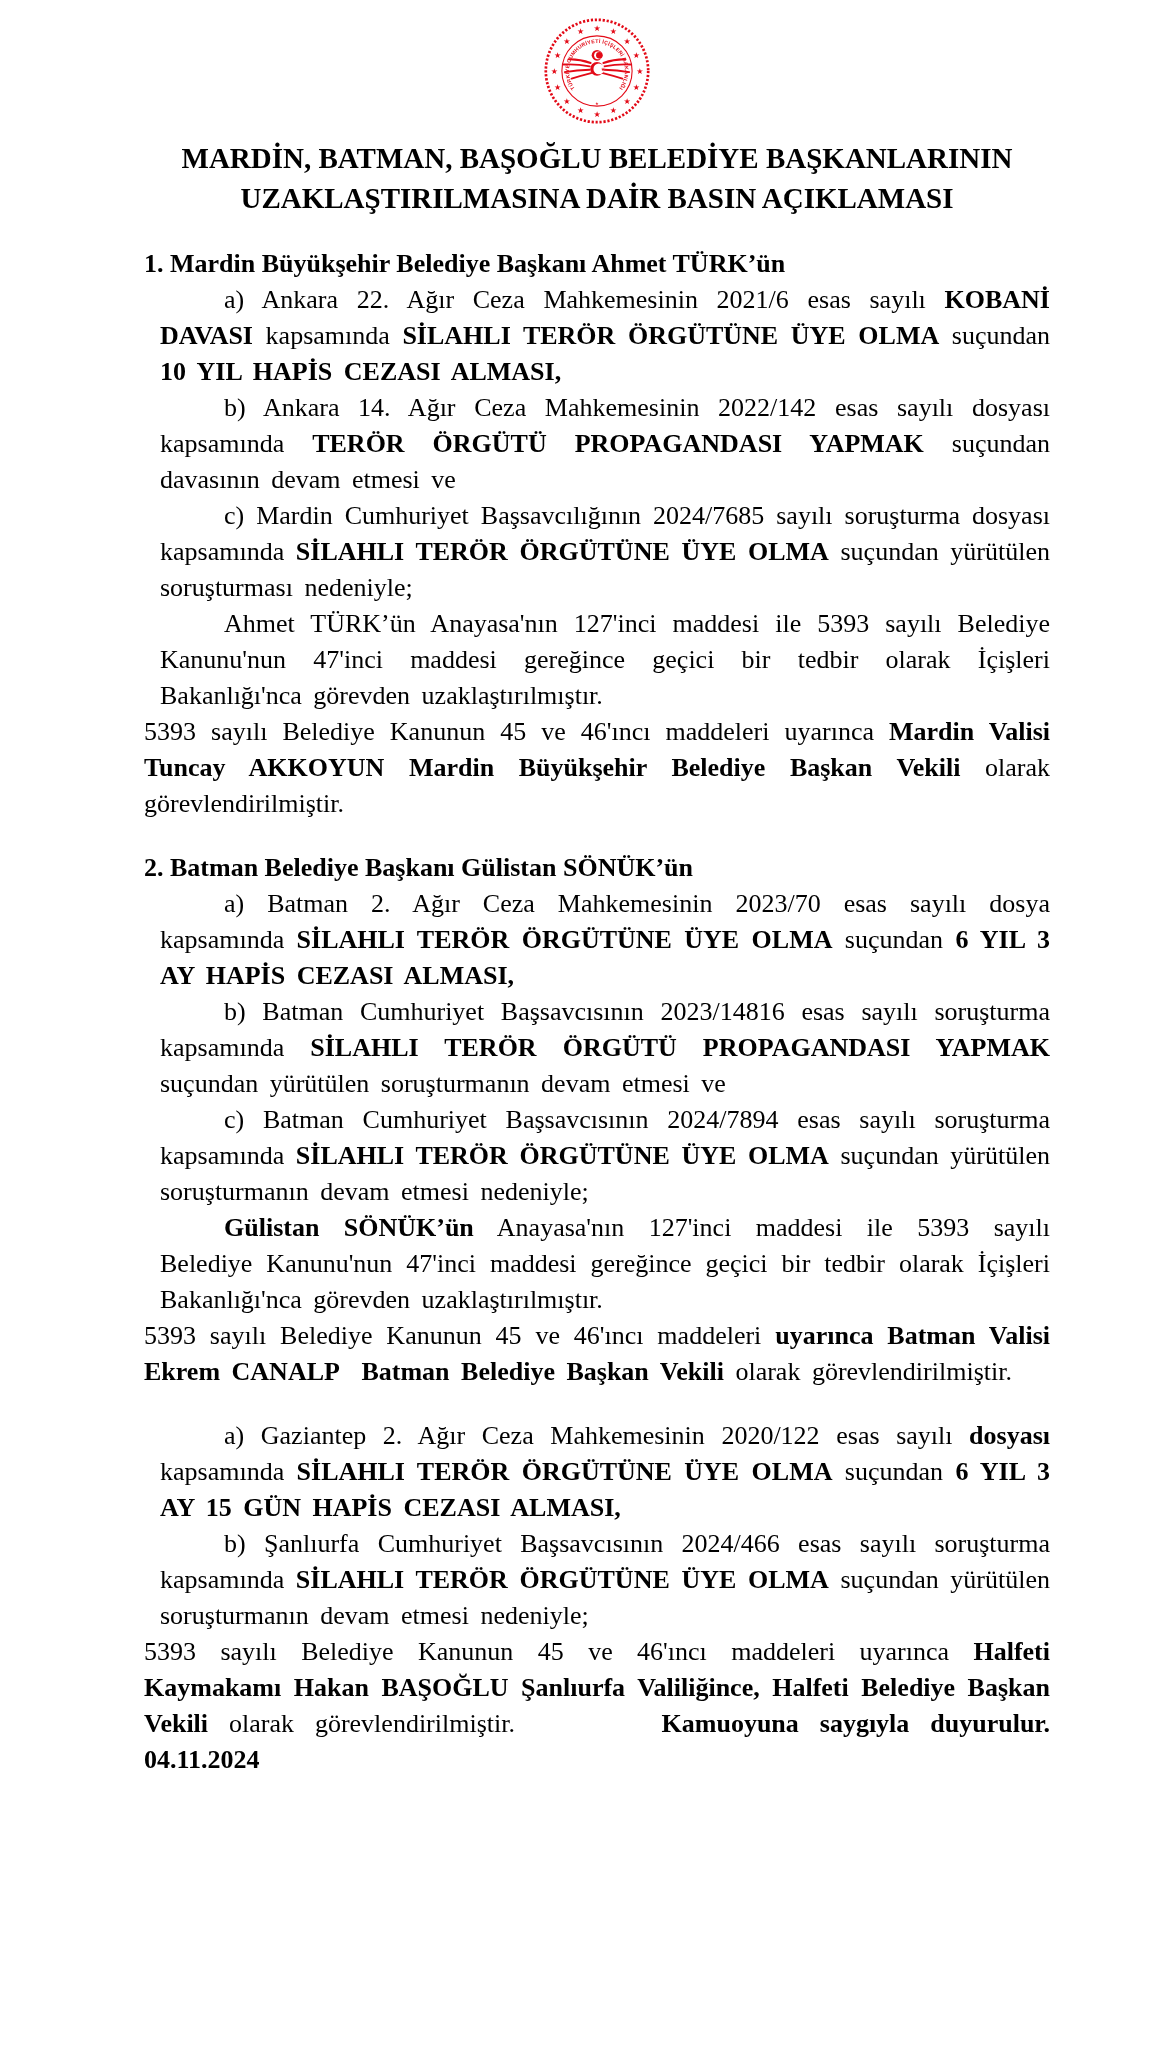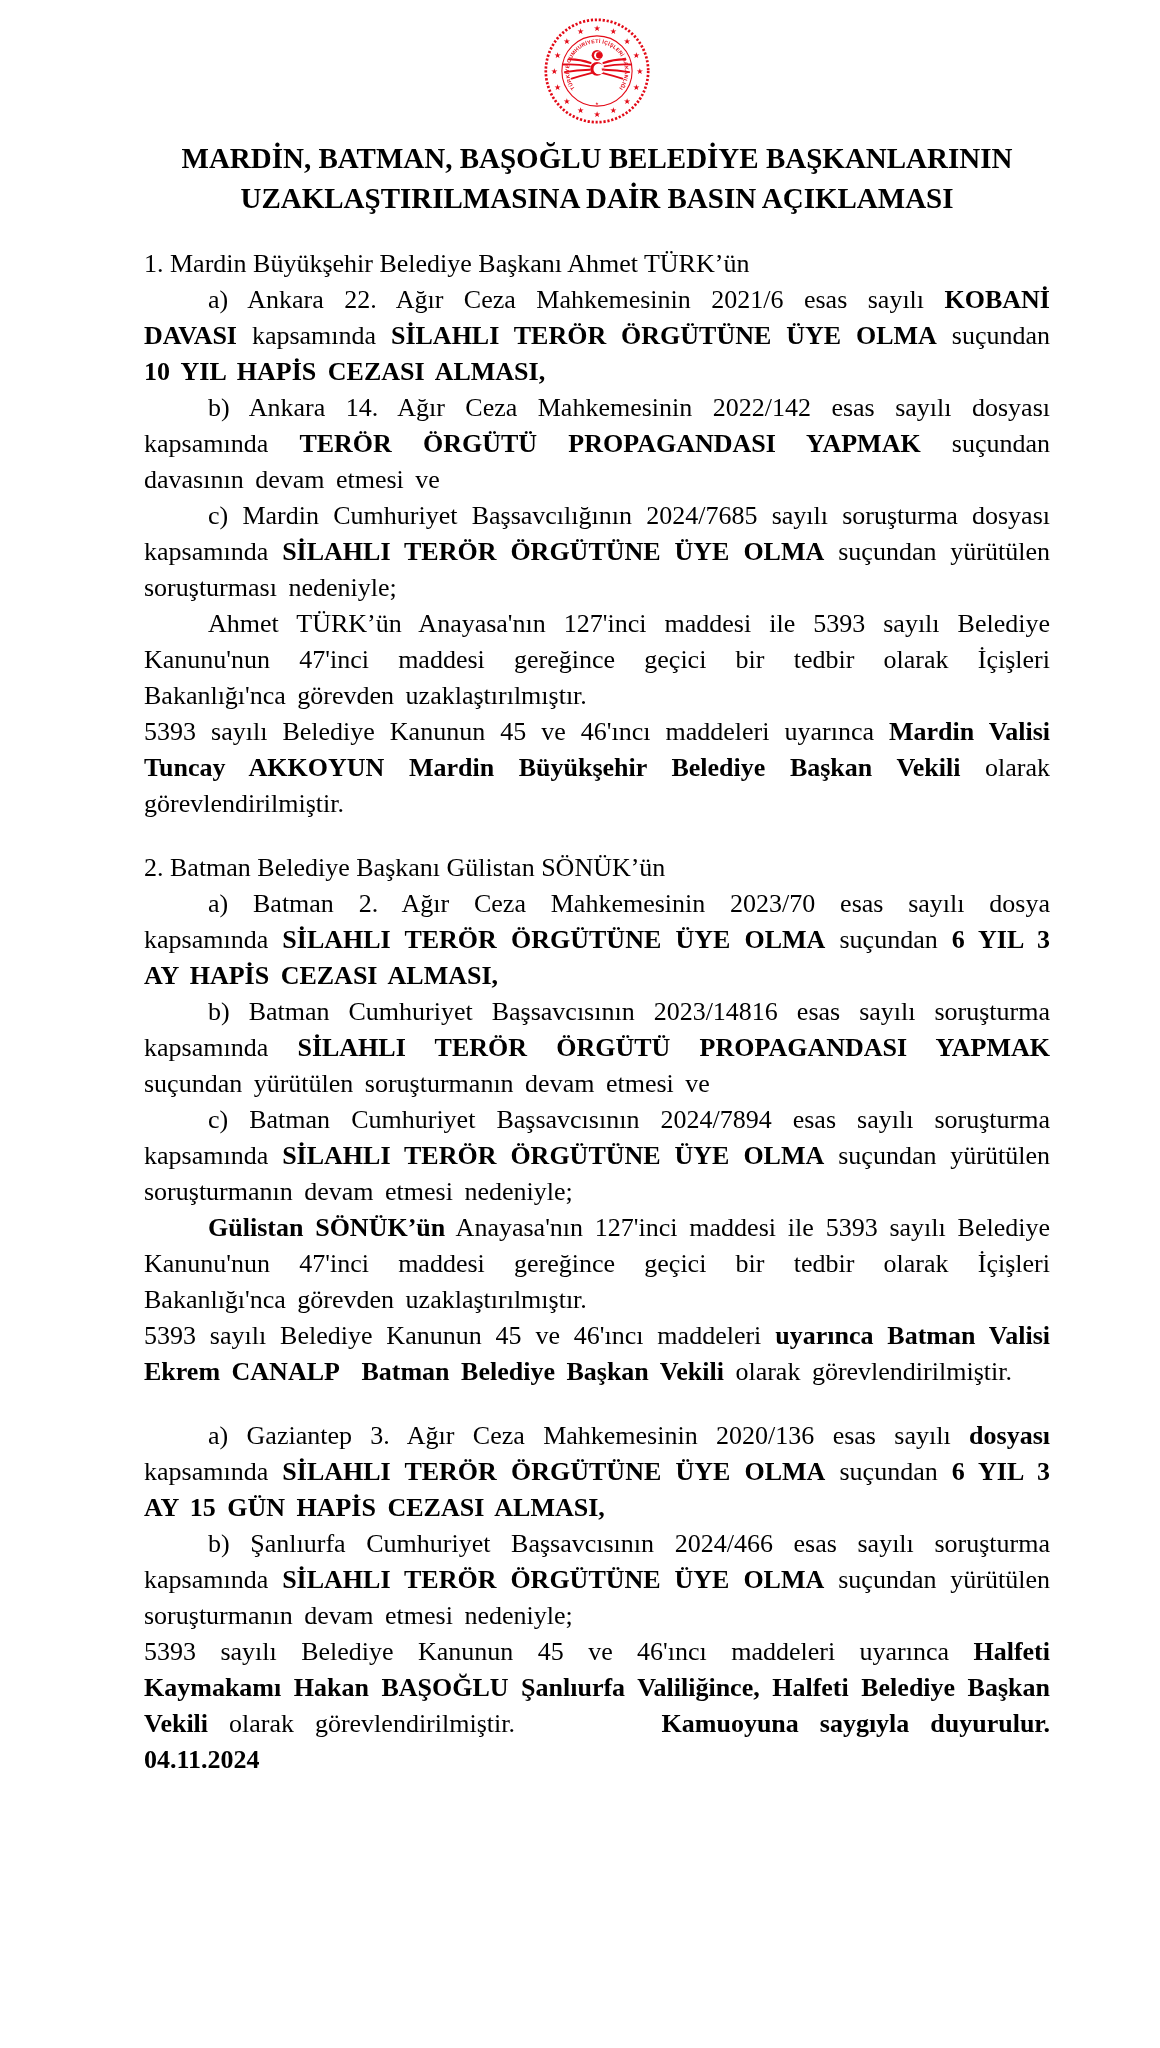--- a/index.html
+++ b/index.html
@@ -39,28 +39,28 @@
     line-height: 40px;
     letter-spacing: 0px;
   }
   .doc-body {
     font-size: 26px;
     line-height: 36px;
   }
   .section { margin-top: 28px; }
   .section:first-child { margin-top: 0; }
   .sec-heading {
-    font-weight: normal;
+    font-weight: bold;
   }
   p.para {
     margin: 0;
     text-align: justify;
     word-spacing: 5px;
   }
-  p.para.indent { text-indent: 64px; }
+  p.para.indent { text-indent: 64px; margin-left: 16px; }
   b { font-weight: bold; }
 </style>
 </head>
 <body>
 
 <div class="page">
 
   <div class="logo-wrap">
     <svg viewBox="0 0 130 130" aria-hidden="true">
 
@@ -132,19 +132,19 @@
       </section>
       <section class="section">
         <div class="sec-heading">2. Batman Belediye Başkanı Gülistan SÖNÜK’ün</div>
         <p class="para indent"><span>a) Batman 2. Ağır Ceza Mahkemesinin 2023/70 esas sayılı dosya kapsamında </span><b>SİLAHLI TERÖR ÖRGÜTÜNE ÜYE OLMA</b><span> suçundan </span><b>6 YIL 3 AY HAPİS CEZASI ALMASI,</b></p>
         <p class="para indent"><span>b) Batman Cumhuriyet Başsavcısının 2023/14816 esas sayılı soruşturma kapsamında </span><b>SİLAHLI TERÖR ÖRGÜTÜ PROPAGANDASI YAPMAK</b><span> suçundan yürütülen soruşturmanın devam etmesi ve</span></p>
         <p class="para indent"><span>c) Batman Cumhuriyet Başsavcısının 2024/7894 esas sayılı soruşturma kapsamında </span><b>SİLAHLI TERÖR ÖRGÜTÜNE ÜYE OLMA</b><span> suçundan yürütülen soruşturmanın devam etmesi nedeniyle;</span></p>
         <p class="para indent"><b>Gülistan SÖNÜK’ün</b><span> Anayasa'nın 127'inci maddesi ile 5393 sayılı Belediye Kanunu'nun 47'inci maddesi gereğince geçici bir tedbir olarak İçişleri Bakanlığı'nca görevden uzaklaştırılmıştır.</span></p>
         <p class="para"><span>5393 sayılı Belediye Kanunun 45 ve 46'ıncı maddeleri </span><b>uyarınca Batman Valisi Ekrem CANALP &nbsp;Batman Belediye Başkan Vekili</b><span> olarak görevlendirilmiştir.</span></p>
       </section>
       <section class="section">
-        <p class="para indent"><span>a) Gaziantep 3. Ağır Ceza Mahkemesinin 2020/136 esas sayılı </span><b>dosyası</b><span> kapsamında </span><b>SİLAHLI TERÖR ÖRGÜTÜNE ÜYE OLMA</b><span> suçundan </span><b>6 YIL 3 AY 15 GÜN HAPİS CEZASI ALMASI,</b></p>
+        <p class="para indent"><span>a) Gaziantep 2. Ağır Ceza Mahkemesinin 2020/122 esas sayılı </span><b>dosyası</b><span> kapsamında </span><b>SİLAHLI TERÖR ÖRGÜTÜNE ÜYE OLMA</b><span> suçundan </span><b>6 YIL 3 AY 15 GÜN HAPİS CEZASI ALMASI,</b></p>
         <p class="para indent"><span>b) Şanlıurfa Cumhuriyet Başsavcısının 2024/466 esas sayılı soruşturma kapsamında </span><b>SİLAHLI TERÖR ÖRGÜTÜNE ÜYE OLMA</b><span> suçundan yürütülen soruşturmanın devam etmesi nedeniyle;</span></p>
         <p class="para"><span>5393 sayılı Belediye Kanunun 45 ve 46'ıncı maddeleri uyarınca </span><b>Halfeti Kaymakamı Hakan BAŞOĞLU Şanlıurfa Valiliğince, Halfeti Belediye Başkan Vekili</b><span> olarak görevlendirilmiştir.&nbsp;&nbsp;&nbsp;&nbsp;&nbsp;&nbsp; </span><b>Kamuoyuna saygıyla duyurulur. 04.11.2024</b></p>
       </section>
     </div>
 
 </div>
 
 </body></html>

